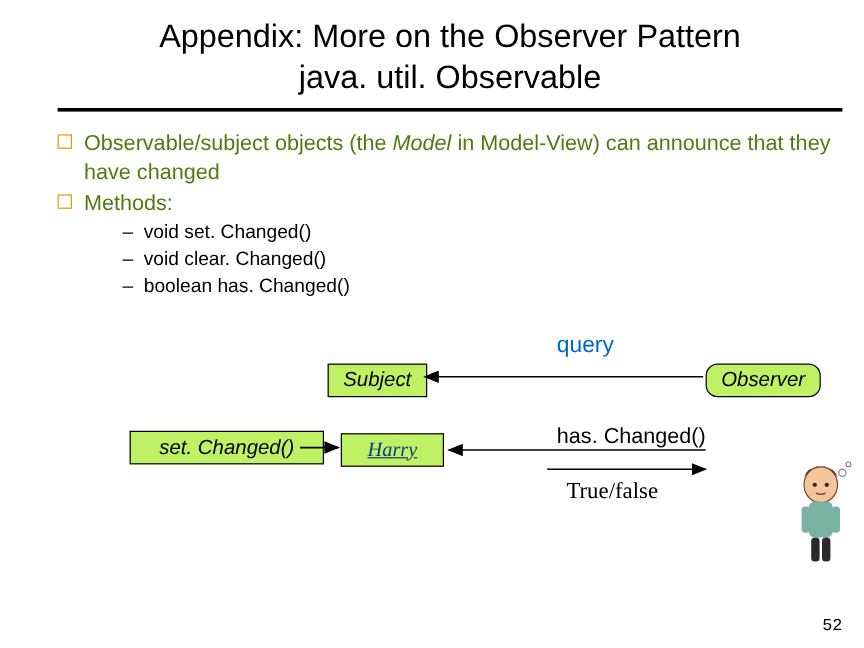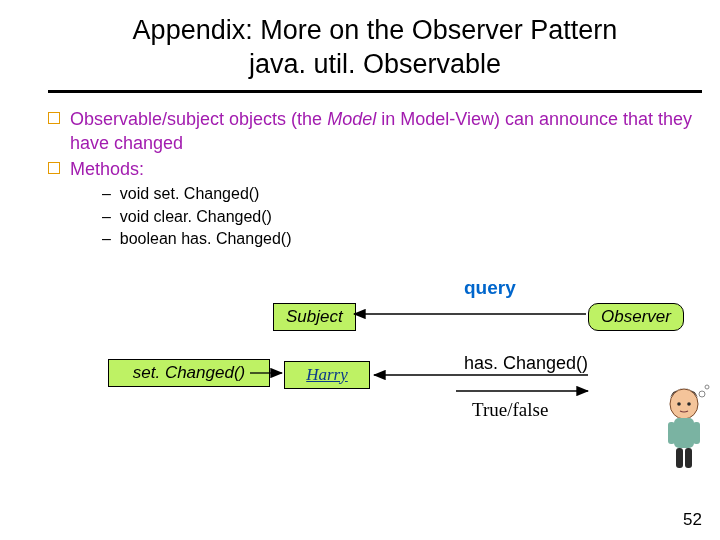--- a/index.html
+++ b/index.html
@@ -31,21 +31,21 @@
     height: 3px;
     background: #000;
     margin: 4px 0 14px 0;
   }
   .bullet-row {
     display: flex;
     align-items: flex-start;
     margin: 2px 0;
     font-size: 18px;
     line-height: 1.35;
-    color: #a21caf;
+    color: #4d7c0f;
   }
   .square {
     width: 12px; height: 12px;
     border: 1.5px solid #E59A00;
     margin: 5px 10px 0 0;
     flex-shrink: 0;
     box-sizing: border-box;
   }
   .square.filled {
     background: #E59A00;
@@ -73,36 +73,37 @@
     font-style: italic;
   }
   #subject-box { left: 225px; top: 34px; }
   #observer-box { left: 540px; top: 34px; border-radius: 10px; }
   #setchanged-box { left: 60px; top: 90px; width: 136px; font-size: 17px; border: 1.2px solid #000; }
   #harry-box { left: 236px; top: 92px; width: 60px; font-family: "Times New Roman", serif; color: #0b3a8a; text-decoration: underline; font-size: 17px; }
   .label {
     position: absolute;
     font-size: 18px;
   }
-  #query-label { left: 416px; top: 8px; color: #0066cc; font-weight: bold; font-size: 19px; }
+  #query-label { left: 416px; top: 8px; color: #0066cc; font-weight: normal; font-size: 19px; }
   #haschanged-label { left: 416px; top: 84px; color: #000; font-size: 18px; }
   #truefalse-label { left: 424px; top: 130px; font-family: "Times New Roman", serif; font-size: 19px; }
 
   svg.arrows {
     position: absolute;
     left: 0; top: 0; width: 640px; height: 180px;
     pointer-events: none;
   }
 
   .page-num {
     position: absolute;
     right: 18px;
     bottom: 10px;
-    font-size: 17px;
+    font-size: 14px;
     color: #000;
+    font-family: Liberation Mono, monospace;
   }
 
   
   .figure {
     position: absolute;
     right: 8px;
     top: 382px;
     width: 56px;
     height: 90px;
     z-index: 5;

